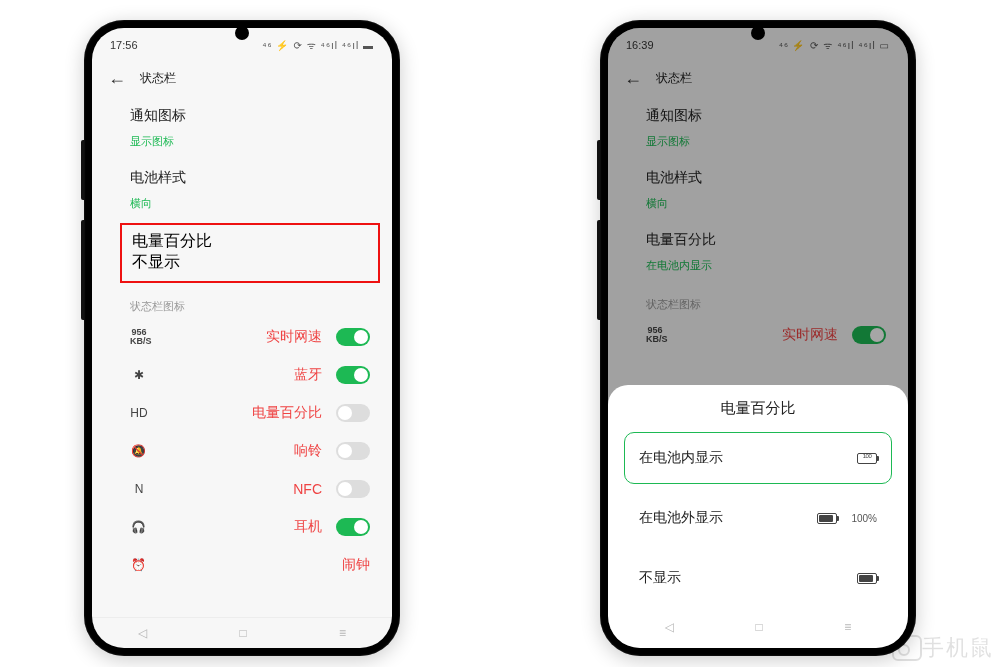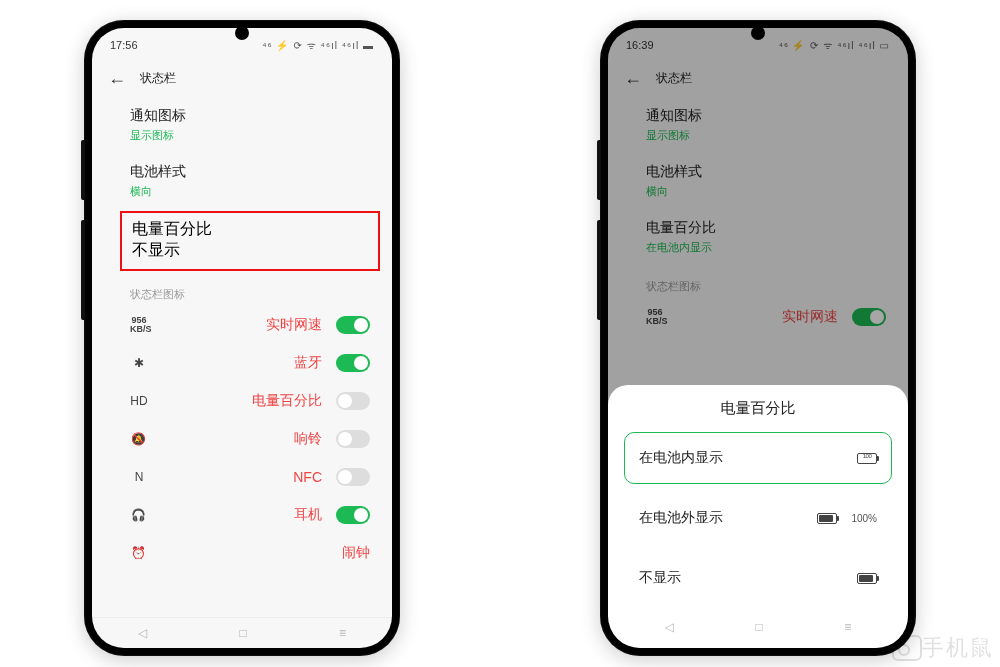--- a/index.html
+++ b/index.html
@@ -100,21 +100,21 @@
   .setting-item {
     padding: 10px 22px;
   }
   .setting-item .label {
     font-size: 14px;
     color: #222;
   }
   .setting-item .value {
     font-size: 11px;
     color: #1db954;
-    margin-top: 3px;
+    margin-top: 9px;
   }
   .highlight-box {
     border: 2px solid #e11;
     margin: 2px 12px;
     padding: 6px 10px 8px;
   }
   .section-title{
     padding: 14px 22px 4px;
     font-size:11px;
     color:#999;

